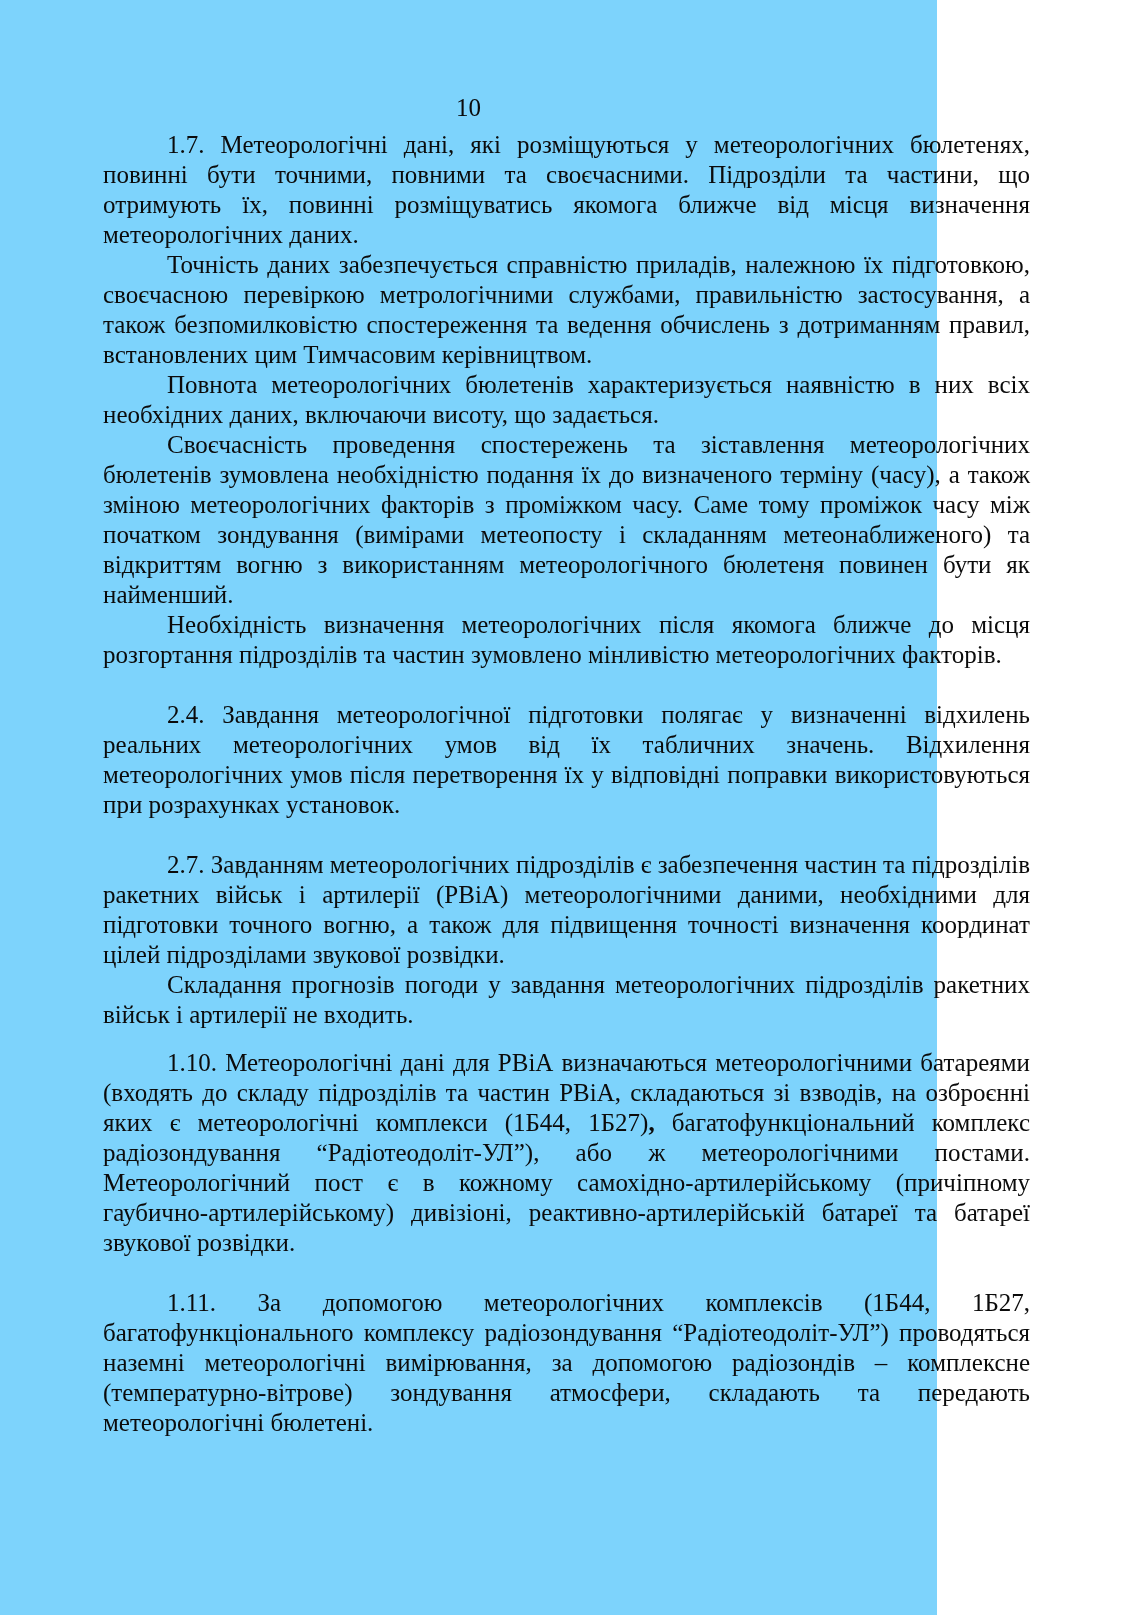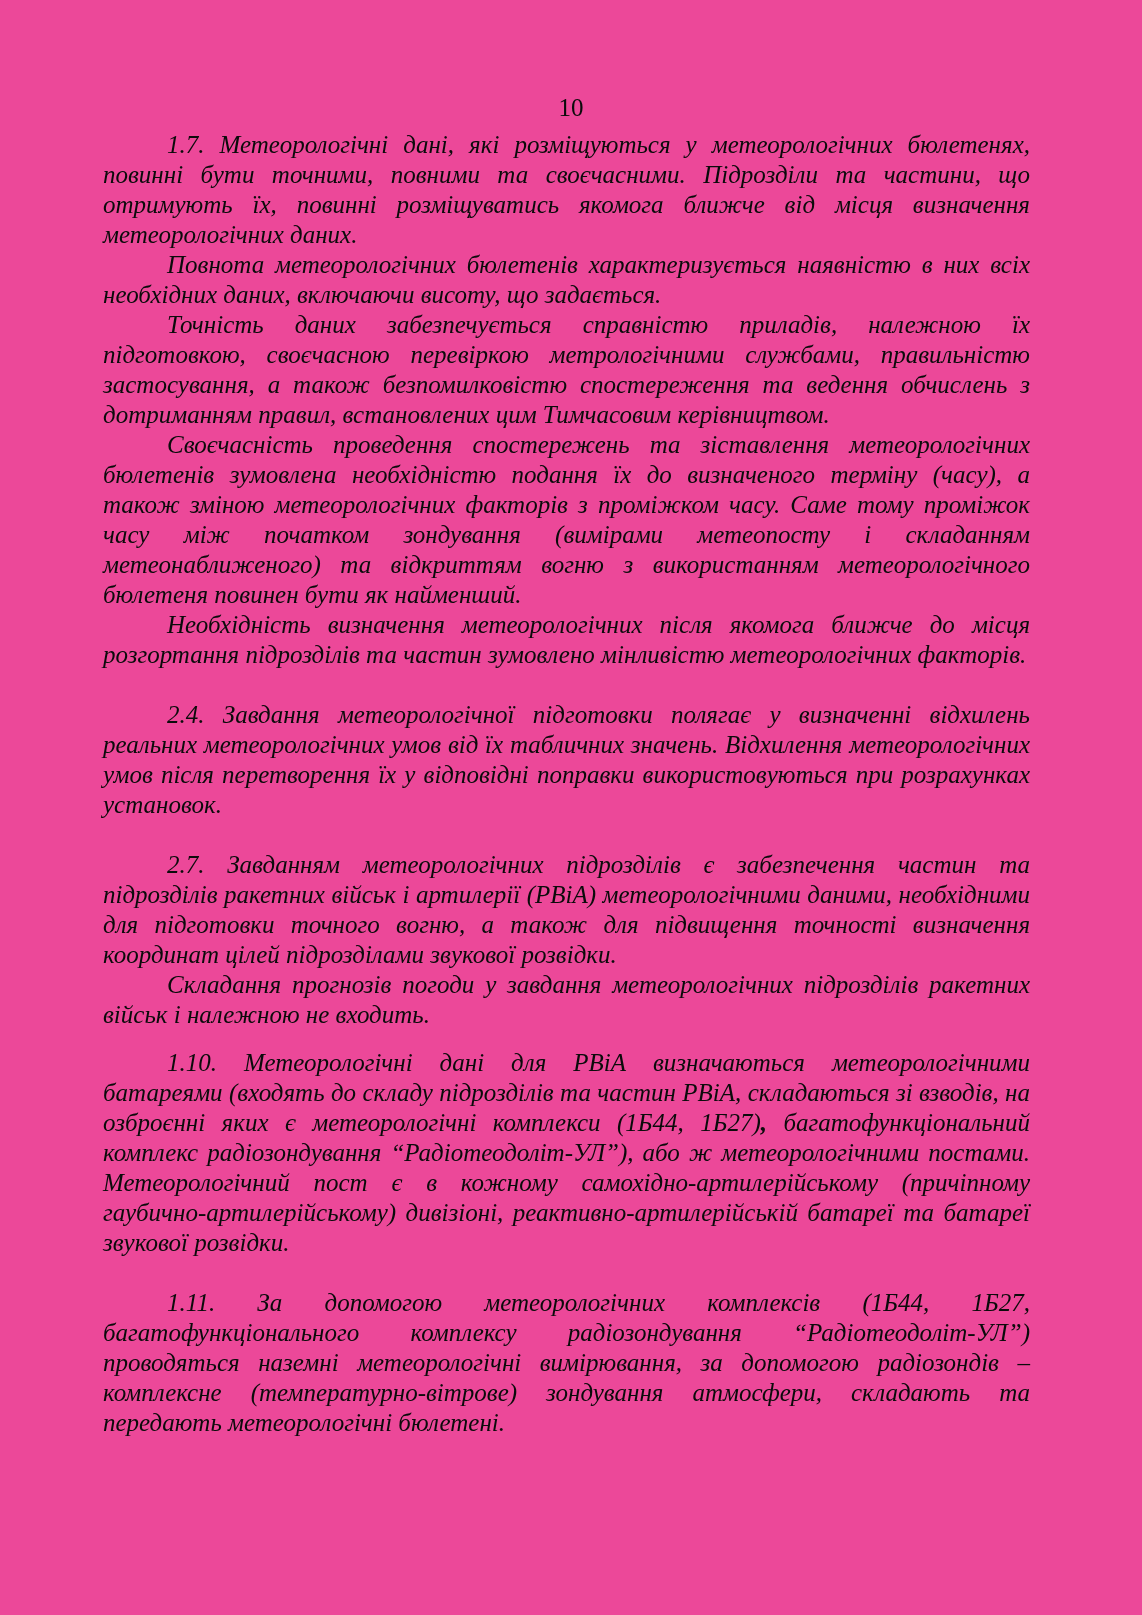--- a/index.html
+++ b/index.html
@@ -9,72 +9,71 @@
   }
   body {
     width: 1142px;
     height: 1615px;
     position: relative;
     font-family: "Liberation Serif", "DejaVu Serif", serif;
     color: #0b0b0b;
     overflow: hidden;
   }
   .page {
-    width: 1142px;
+    width: 937px;
     height: 1615px;
-    background: #ec4899;
+    background: #7dd3fc;
   }
   .page-number {
     padding-top: 93px;
     text-align: center;
     font-size: 25px;
     line-height: 30px;
   }
   .text-column {
     width: 927px;
     margin-left: 103px;
     margin-top: 7px;
     font-size: 25px;
     line-height: 30px;
     text-align: justify;
     text-justify: inter-word;
   }
   .para {
     margin: 0;
     padding: 0;
     text-indent: 64px;
-    font-style: italic;
   }
   .gap-line { margin-top: 30px; }
   .gap-small { margin-top: 18px; }
   .b { font-weight: bold; }
 </style>
 </head>
 <body>
 
 <div class="page">
 
   <div class="page-number">10</div>
 
   <div class="text-column">
 
     <p class="para"><span>1.7. Метеорологічні дані, які розміщуються у метеорологічних бюлетенях, повинні бути точними, повними та своєчасними. Підрозділи та частини, що отримують їх, повинні розміщуватись якомога ближче від місця визначення метеорологічних даних.</span></p>
 
+    <p class="para"><span>Точність даних забезпечується справністю приладів, належною їх підготовкою, своєчасною перевіркою метрологічними службами, правильністю застосування, а також безпомилковістю спостереження та ведення обчислень з дотриманням правил, встановлених цим Тимчасовим керівництвом.</span></p>
+
     <p class="para"><span>Повнота метеорологічних бюлетенів характеризується наявністю в них всіх необхідних даних, включаючи висоту, що задається.</span></p>
-
-    <p class="para"><span>Точність даних забезпечується справністю приладів, належною їх підготовкою, своєчасною перевіркою метрологічними службами, правильністю застосування, а також безпомилковістю спостереження та ведення обчислень з дотриманням правил, встановлених цим Тимчасовим керівництвом.</span></p>
 
     <p class="para"><span>Своєчасність проведення спостережень та зіставлення метеорологічних бюлетенів зумовлена необхідністю подання їх до визначеного терміну (часу), а також зміною метеорологічних факторів з проміжком часу. Саме тому проміжок часу між початком зондування (вимірами метеопосту і складанням метеонаближеного) та відкриттям вогню з використанням метеорологічного бюлетеня повинен бути як найменший.</span></p>
 
     <p class="para"><span>Необхідність визначення метеорологічних після якомога ближче до місця розгортання підрозділів та частин зумовлено мінливістю метеорологічних факторів.</span></p>
 
     <p class="para gap-line"><span>2.4. Завдання метеорологічної підготовки полягає у визначенні відхилень реальних метеорологічних умов від їх табличних значень. Відхилення метеорологічних умов після перетворення їх у відповідні поправки використовуються при розрахунках установок.</span></p>
 
     <p class="para gap-line"><span>2.7. Завданням метеорологічних підрозділів є забезпечення частин та підрозділів ракетних військ і артилерії (РВіА) метеорологічними даними, необхідними для підготовки точного вогню, а також для підвищення точності визначення координат цілей підрозділами звукової розвідки.</span></p>
 
-    <p class="para"><span>Складання прогнозів погоди у завдання метеорологічних підрозділів ракетних військ і належною не входить.</span></p>
+    <p class="para"><span>Складання прогнозів погоди у завдання метеорологічних підрозділів ракетних військ і артилерії не входить.</span></p>
 
     <p class="para gap-small"><span>1.10. Метеорологічні дані для РВіА визначаються метеорологічними батареями (входять до складу підрозділів та частин РВіА, складаються зі взводів, на озброєнні яких є метеорологічні комплекси (1Б44, 1Б27)</span><span class="b">,</span><span> багатофункціональний комплекс радіозондування “Радіотеодоліт-УЛ”), або ж метеорологічними постами. Метеорологічний пост є в кожному самохідно-артилерійському (причіпному гаубично-артилерійському) дивізіоні, реактивно-артилерійській батареї та батареї звукової розвідки.</span></p>
 
     <p class="para gap-line"><span>1.11. За допомогою метеорологічних комплексів (1Б44, 1Б27, багатофункціонального комплексу радіозондування “Радіотеодоліт-УЛ”) проводяться наземні метеорологічні вимірювання, за допомогою радіозондів – комплексне (температурно-вітрове) зондування атмосфери, складають та передають метеорологічні бюлетені.</span></p>
 
   </div>
 </div>
 
 </body></html>

